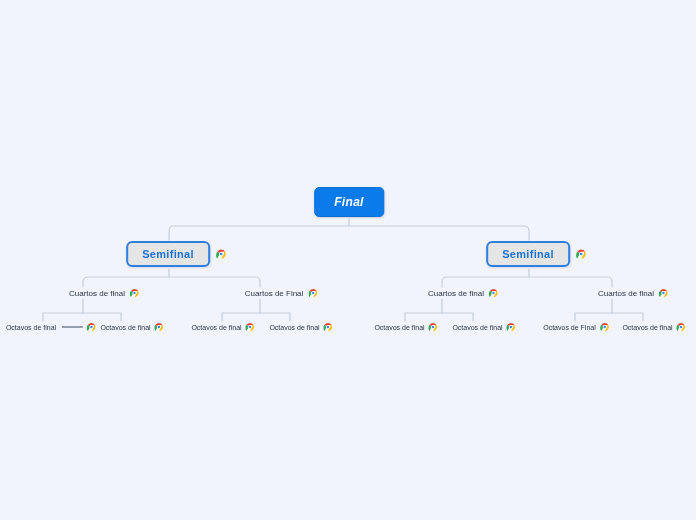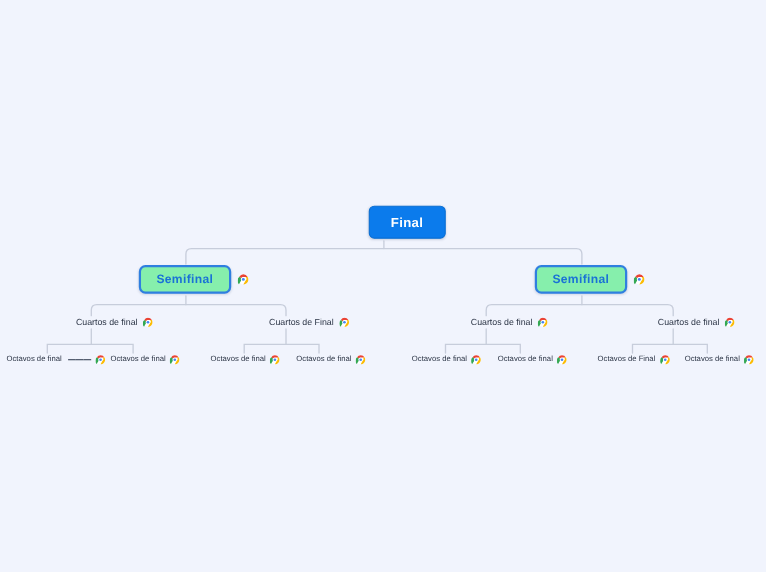--- a/index.html
+++ b/index.html
@@ -45,21 +45,21 @@
     color: #ffffff;
     font-weight: bold;
     font-size: 12px;
     letter-spacing: .3px;
     padding: 7px 19px;
     box-shadow: 0 1px 2px rgba(30, 50, 90, .18);
   }
 
   
   .node-branch .node-box {
-    background: #86efac;
+    background: #e5e5e5;
     border: 2px solid #2f7fe0;
     border-radius: 6px;
     color: #1a72d6;
     font-weight: bold;
     font-size: 11px;
     letter-spacing: .3px;
     padding: 5px 14px;
     box-shadow: 0 1px 2px rgba(30, 50, 90, .13);
   }
 
@@ -126,21 +126,21 @@
       <path d="M222,321 L222,313 L290,313 L290,321"></path>
 
       <path d="M442,299 L442,313"></path>
       <path d="M405,321 L405,313 L473,313 L473,321"></path>
 
       <path d="M612,299 L612,313"></path>
       <path d="M575,321 L575,313 L643,313 L643,321"></path>
     </g>
   </svg>
 
-  <div class="node node-root" style="left:370px; top:202px;">
+  <div class="node node-root" style="left:349px; top:202px;font-style:italic;">
     <div class="node-box">Final</div>
   </div>
 
   <div class="node node-branch" style="left:176px; top:254px;">
     <div class="node-box">Semifinal</div>
     <span class="icon icon-chrome">
       <svg width="10" height="10" viewBox="0 0 48 48" xmlns="http://www.w3.org/2000/svg">
         <circle cx="24" cy="24" r="22" fill="#ffffff"></circle>
         <path d="M24 2a22 22 0 0 1 19.05 11H24a11 11 0 0 0-9.53 5.5L6.4 12.6A21.97 21.97 0 0 1 24 2z" fill="#ea4335"></path>
         <path d="M6.4 12.6l8.07 5.9A11 11 0 0 0 14.5 29L5 45.4A22 22 0 0 1 6.4 12.6z" fill="#34a853"></path>

